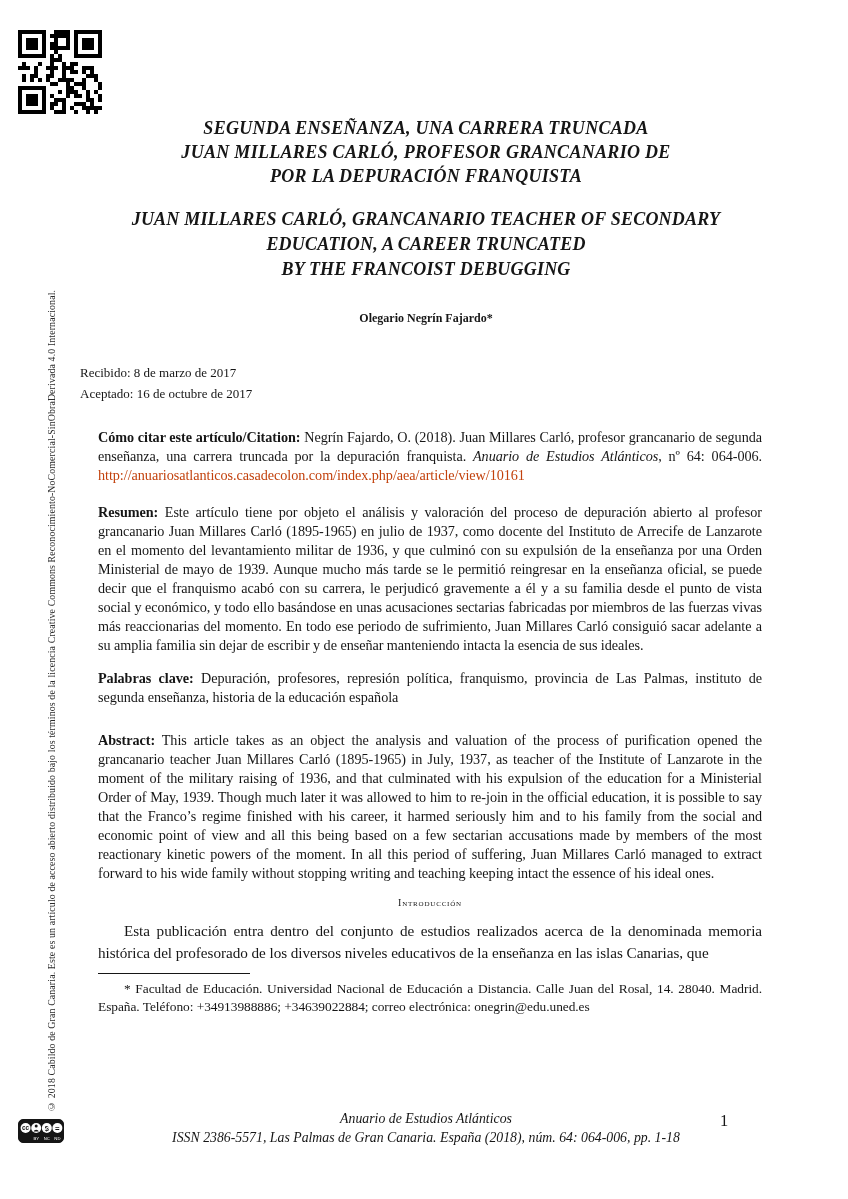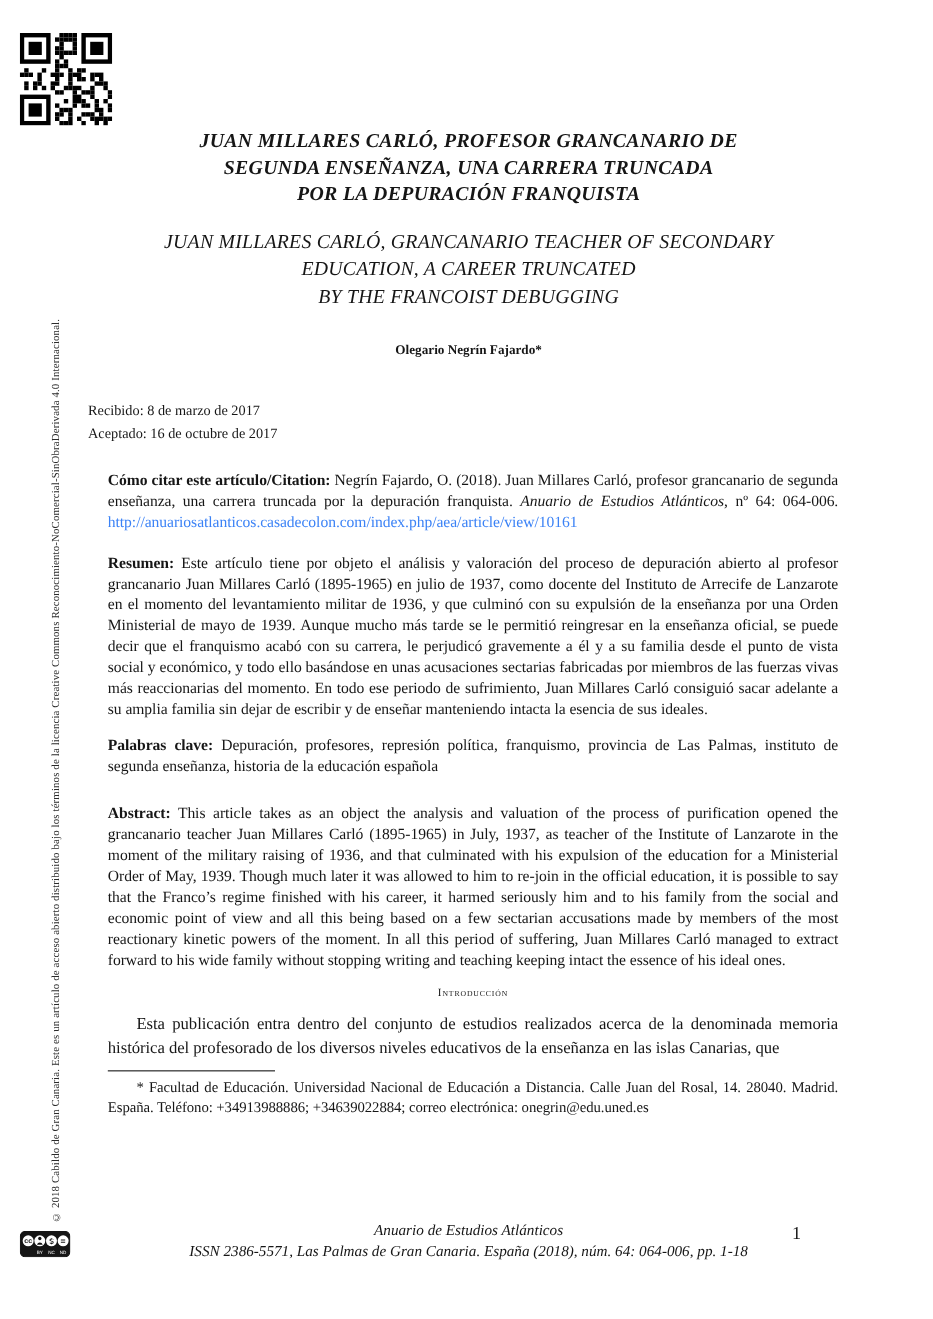--- a/index.html
+++ b/index.html
@@ -14,33 +14,33 @@
   
   .sidebar-text{
     left:46px; top:186px; height:926px;
     writing-mode:vertical-rl; transform:rotate(180deg); transform-origin:center;
     font-size:9.8px; letter-spacing:0.15px; white-space:nowrap; color:#2a2a2a;
   }
   
   .title-es{left:94px; top:116px; width:664px; text-align:center;
     font-size:18px; line-height:24px; font-weight:bold; font-style:italic; letter-spacing:0.3px; margin:0;}
   .title-en{left:94px; top:207px; width:664px; text-align:center;
-    font-size:18px; line-height:25px; font-weight:normal; font-style:italic; letter-spacing:0.2px; margin:0;}
+    font-size:18px; line-height:25px; font-weight:bold; font-style:italic; letter-spacing:0.2px; margin:0;}
   .tline{display:block;}
   .author{left:94px; top:311px; width:664px; text-align:center; font-size:12px; font-weight:bold;}
   .dates{left:80px; top:362px; width:664px; text-align:left; font-size:13px; line-height:21px;}
   
   .middle{left:98px; top:428px; width:664px;}
   .middle p{margin:0; font-size:14.2px; line-height:19px; text-align:justify; letter-spacing:-0.05px;}
   .citation{margin-bottom:18px !important;}
   .resumen{margin-bottom:14px !important;}
   .palabras{margin-bottom:24px !important;}
   .abstract{margin-bottom:14px !important;}
   .keywords{margin-bottom:24px !important;}
-  .url{color:#3b82f6; text-decoration:none;}
+  .url{color:#c2410c; text-decoration:none;}
   .intro-heading{margin:6px 0 12px 0; text-align:center; font-size:10px;
     font-variant:small-caps; letter-spacing:0.8px;}
   .intro-para{font-size:15.2px !important; line-height:21.5px !important; text-indent:26px;}
   .fn-rule{margin-top:10px; width:152px; border-top:1.6px solid #161616; height:0;}
   .footnote{margin-top:6px !important; font-size:13.4px !important; line-height:18px !important; text-indent:26px;}
   
   .footer{left:94px; top:1109px; width:664px; text-align:center; font-style:italic;
     font-size:13.8px; line-height:19px;}
   .page-number{left:720px; top:1111px; font-size:16.5px; font-style:normal;}
   .cc-badge{left:18px; top:1119px;}
@@ -179,22 +179,22 @@
         <rect x="60" y="4" width="20" height="20" fill="#fff"></rect>
         <rect x="64" y="8" width="12" height="12" fill="#000"></rect>
         <rect x="0" y="56" width="28" height="28" fill="#000"></rect>
         <rect x="4" y="60" width="20" height="20" fill="#fff"></rect>
         <rect x="8" y="64" width="12" height="12" fill="#000"></rect>
       </svg></div>
 
   <div class="abs sidebar-text">© 2018 Cabildo de Gran Canaria. Este es un artículo de acceso abierto distribuido bajo los términos de la licencia Creative Commons Reconocimiento-NoComercial-SinObraDerivada 4.0 Internacional.</div>
 
   <h1 class="abs title-es">
+    <span class="tline">SEGUNDA ENSEÑANZA, UNA CARRERA TRUNCADA</span>
     <span class="tline">JUAN MILLARES CARLÓ, PROFESOR GRANCANARIO DE</span>
-    <span class="tline">SEGUNDA ENSEÑANZA, UNA CARRERA TRUNCADA</span>
     <span class="tline">POR LA DEPURACIÓN FRANQUISTA</span>
   </h1>
 
   <h2 class="abs title-en">
     <span class="tline">JUAN MILLARES CARLÓ, GRANCANARIO TEACHER OF SECONDARY</span>
     <span class="tline">EDUCATION, A CAREER TRUNCATED</span>
     <span class="tline">BY THE FRANCOIST DEBUGGING</span>
   </h2>
 
   <div class="abs author">Olegario Negrín Fajardo*</div>

